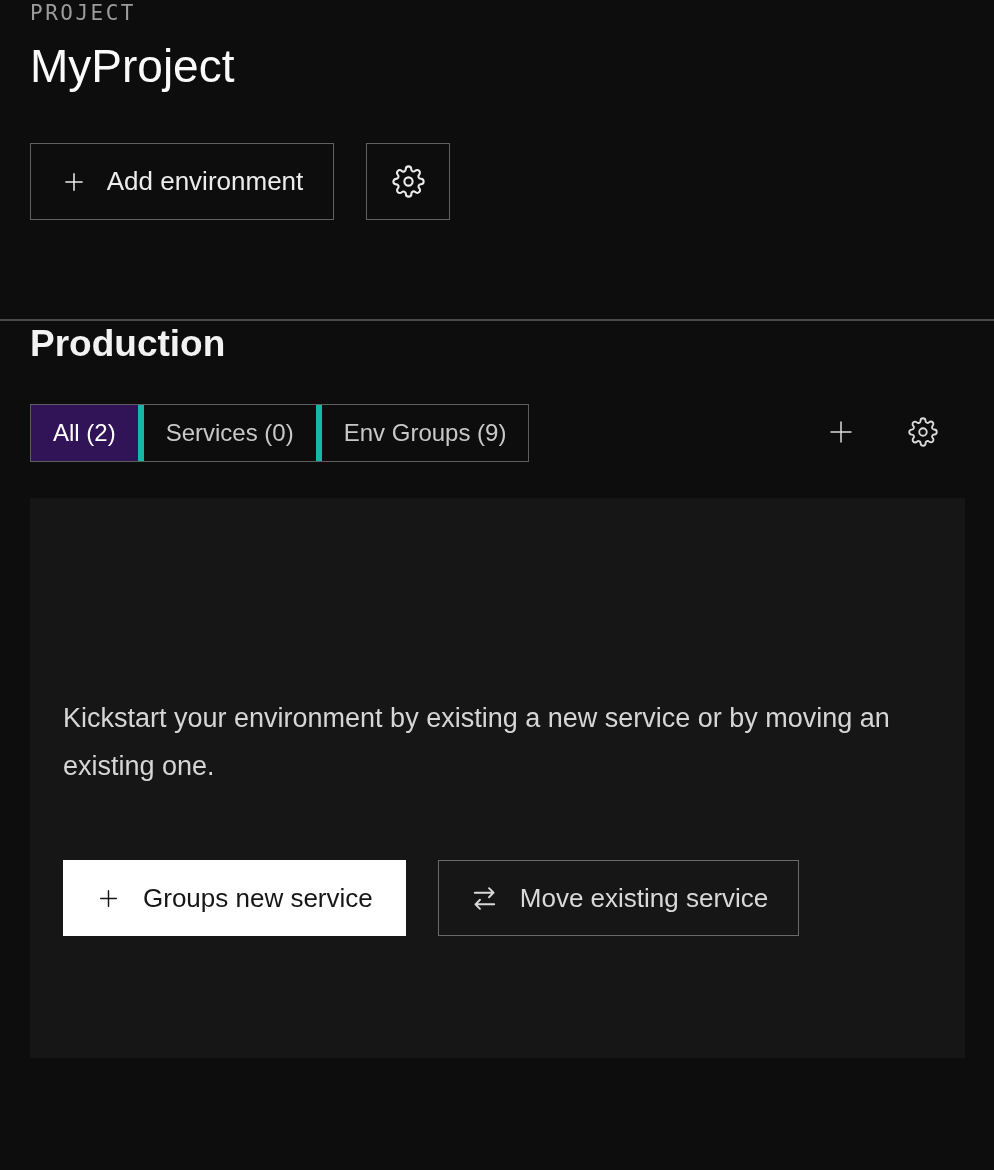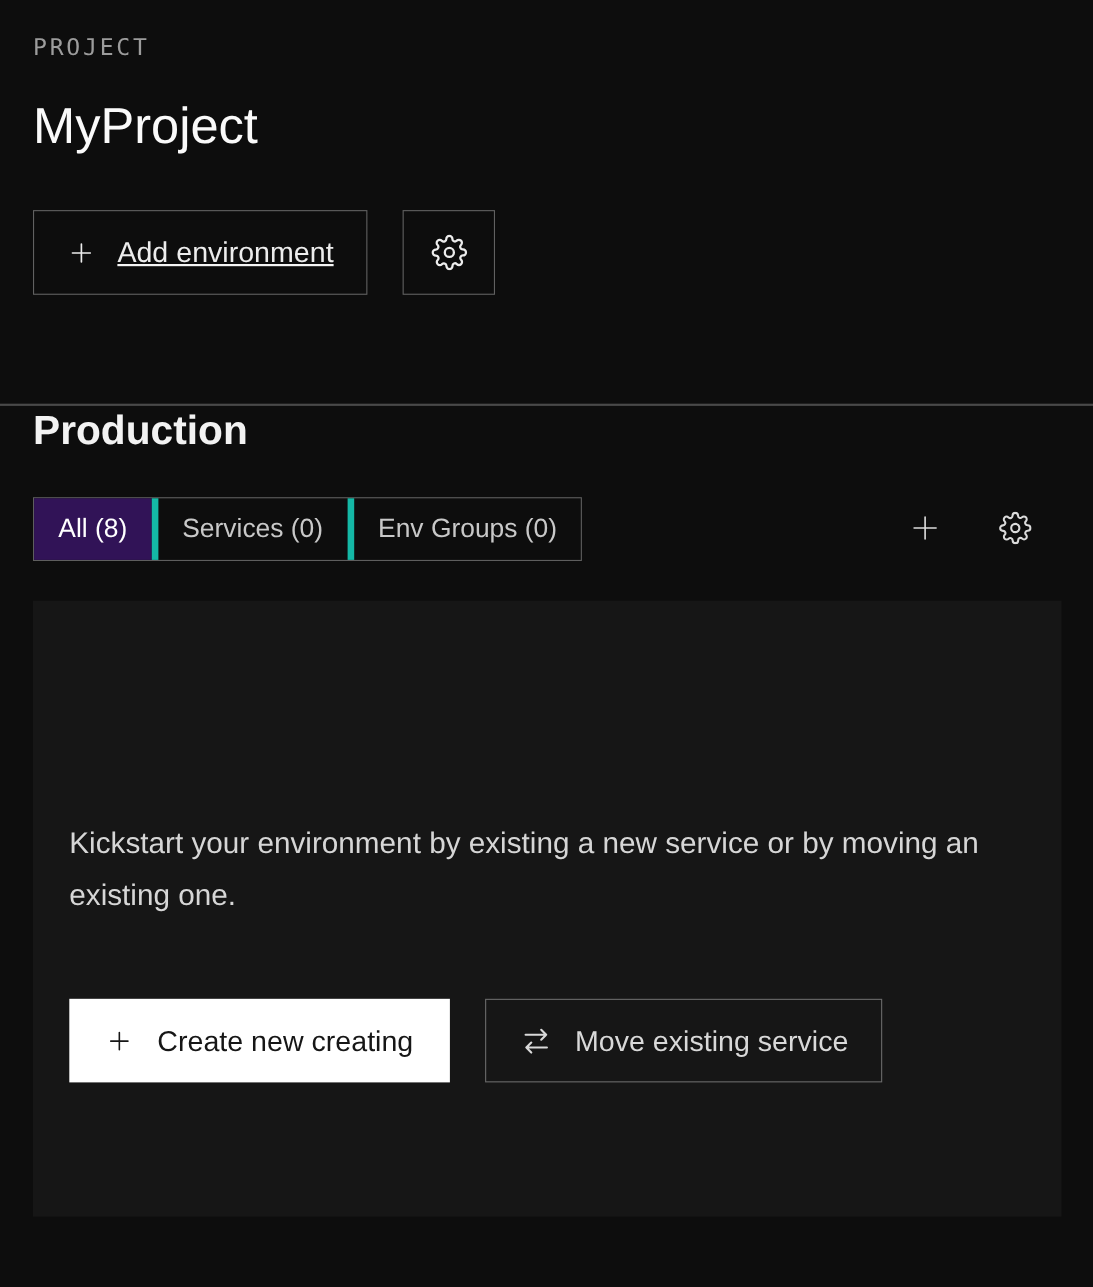--- a/index.html
+++ b/index.html
@@ -6,34 +6,34 @@
   html, body {
     width: 994px; height: 1170px;
     background: #0d0d0d;
     overflow: hidden;
     font-family: "Liberation Sans", "DejaVu Sans", sans-serif;
     color: #f5f5f5;
   }
   .pad { padding-left: 30px; padding-right: 29px; }
 
   
-  .project-header { padding-top: 30px; }
+  .project-header { }
   .eyebrow {
     font-family: "DejaVu Sans Mono", "Liberation Mono", monospace;
     font-size: 21px; line-height: 26px;
     letter-spacing: 2.5px;
     color: #9c9c9c;
   }
   .page-title {
-    margin-top: 27px;
+    margin-top: 9px;
     font-size: 46px; line-height: 63px;
     font-weight: 500;
     color: #fafafa;
   }
-  .header-actions { margin-top: 45px; display: flex; gap: 32px; text-decoration: underline; }
+  .header-actions { margin-top: 45px; display: flex; gap: 32px; }
   button { font-family: inherit; cursor: pointer; }
   .btn-outline {
     display: flex; align-items: center; justify-content: center;
     gap: 20px;
     height: 77px;
     background: transparent;
     border: 1px solid #616161;
     color: #ececec;
     font-size: 26px;
   }
@@ -134,23 +134,23 @@
     </div>
   </header>
 
   <div class="section-divider"></div>
 
   <section class="pad">
     <h2 class="env-name">Production</h2>
 
     <div class="tab-row">
       <div class="tabs">
-        <button class="tab active">All (8)</button>
+        <button class="tab active">All (2)</button>
         <button class="tab">Services (0)</button>
-        <button class="tab">Env Groups (0)</button>
+        <button class="tab">Env Groups (9)</button>
       </div>
 
       <div class="tab-row-icons">
         <button class="icon-button">
           <span class="icon">
             <svg width="30" height="30" viewBox="0 0 24 24" fill="none" stroke="currentColor" stroke-width="1.2" stroke-linecap="round">
               <path d="M12 4v16M4 12h16"></path>
             </svg>
           </span>
         </button>
@@ -168,21 +168,21 @@
     <div class="empty-panel">
       <p class="empty-desc">Kickstart your environment by existing a new service or by moving an existing one.</p>
 
       <div class="empty-actions">
         <button class="btn-primary">
           <span class="icon">
             <svg width="25" height="25" viewBox="0 0 24 24" fill="none" stroke="currentColor" stroke-width="1.4" stroke-linecap="round">
               <path d="M12 4.5v15M4.5 12h15"></path>
             </svg>
           </span>
-          <span>Create new creating</span>
+          <span>Groups new service</span>
         </button>
 
         <button class="btn-secondary">
           <span class="icon">
             <svg width="31" height="31" viewBox="0 0 24 24" fill="none" stroke="currentColor" stroke-width="1.5" stroke-linecap="round" stroke-linejoin="round">
               <path d="M4.5 7.5h14.5M15.5 4l3.5 3.5L15.5 11"></path>
               <path d="M19.5 16.5H5M8.5 13L5 16.5 8.5 20"></path>
             </svg>
           </span>
           <span>Move existing service</span>

